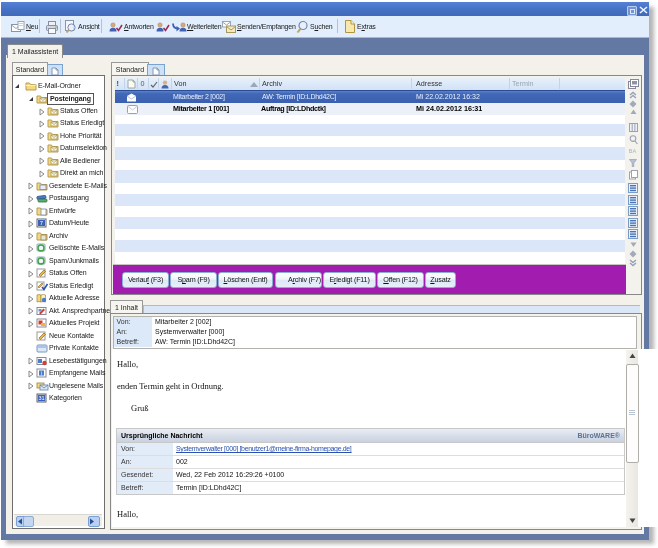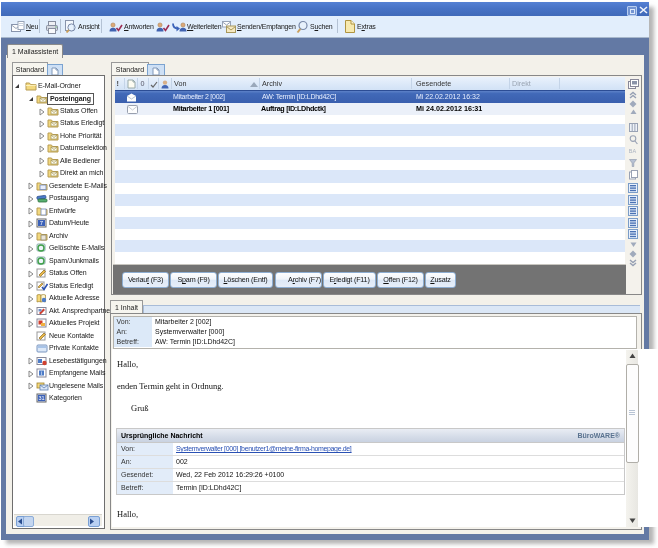--- a/index.html
+++ b/index.html
@@ -35,21 +35,21 @@
 #listarea{left:3px;top:1px;width:510px;height:187px;background:#fff;}
 #lhead{left:0;top:0;width:510px;height:13px;background:linear-gradient(180deg,#eaf2fc 0%,#dbe8f8 60%,#d2e2f6 100%);border-bottom:1px solid #b8c8de;font-size:7.2px;color:#333;}
 .hsep{position:absolute;top:1px;width:1px;height:11px;background:#c4d4e8;}
 .hcol{position:absolute;top:0;line-height:13px;}
 #row1{left:0;top:13px;width:510px;height:12px;background:linear-gradient(180deg,#5d82c8 0%,#4169b8 22%,#3a5fae 100%);border-top:1px solid #2c4d95;border-bottom:1px solid #2c4d95;color:#e8efff;font-size:7px;}
 #row2{left:0;top:26px;width:510px;height:12px;background:#ebf0f9;color:#000;font-size:7.2px;font-weight:bold;}
 .cell{position:absolute;top:0;line-height:11px;white-space:nowrap;}
 .stripe{position:absolute;left:0;width:510px;height:12px;background:#dbe7f9;}
 #ministrip{left:514px;top:1px;width:13px;height:187px;background:#f4f2ec;}
 .mico{position:absolute;left:0;width:13px;text-align:center;color:#7d8aa0;}
-#btnbar{left:1px;top:188px;width:513px;height:29px;background:#737373;border-top:1px solid #c8c6c0;}
+#btnbar{left:1px;top:188px;width:513px;height:29px;background:#a21caf;border-top:1px solid #c8c6c0;}
 .wbtn{position:absolute;top:7px;height:14px;border:1px solid #8eaed2;border-radius:3px;background:linear-gradient(180deg,#fefefe 0%,#f0f4fa 45%,#dde8f6 50%,#e7eef9 100%);font-size:7.2px;letter-spacing:-0.2px;color:#111;text-align:center;line-height:13px;}
 
 #ctab{left:110px;top:300px;width:31px;height:13px;line-height:13px;}
 #ctabband{left:143px;top:305px;width:496px;height:8px;background:#dbe7f6;border:1px solid #a8bcd8;border-right:none;}
 #cpanel{left:110px;top:313px;width:530px;height:215px;background:#f4f2ec;border:1px solid #888;}
 #chead{left:2px;top:2px;width:522px;height:31px;background:#fff;border:1px solid #b4b2ac;}
 .frow{position:absolute;left:0;width:522px;height:10px;font-size:7px;line-height:10px;}
 .flabel{position:absolute;left:0;top:0;width:35px;height:10px;background:#dce9f8;color:#333;padding-left:2.5px;}
 .fval{position:absolute;left:41px;top:0;color:#111;}
 #cbody{left:1px;top:35px;width:588px;height:178px;background:#fff;font-family:"Liberation Serif",serif;}
@@ -411,23 +411,23 @@
         <div class="hsep" style="left:33px;"></div>
         <div class="hsep" style="left:43px;"></div>
         <div class="hsep" style="left:56px;"></div>
         <div class="hcol" style="left:59px;">Von</div>
         <div class="hsep" style="left:144px;"></div>
         <svg class="abs" style="left:135px;top:5px" width="8" height="5">
           <path d="M4 0 L8 5 L0 5 Z" fill="#9aa8ba"></path>
         </svg>
         <div class="hcol" style="left:147px;">Archiv</div>
         <div class="hsep" style="left:296px;"></div>
-        <div class="hcol" style="left:301px;">Gesendete</div>
+        <div class="hcol" style="left:301px;">Adresse</div>
         <div class="hsep" style="left:394px;"></div>
-        <div class="hcol" style="left:397px;color:#9aa4b2;">Direkt</div>
+        <div class="hcol" style="left:397px;color:#9aa4b2;">Termin</div>
         <div class="hsep" style="left:444px;"></div>
       </div>
     <div class="abs" id="row1">
         <svg class="abs" style="left:11px;top:1.5px" width="11" height="9">
           <path d="M1 3 L5.5 0.5 L10 3 L10 8.5 L1 8.5 Z" fill="#fdfdfd"></path>
           <path d="M1 3 L5.5 6 L10 3" fill="none" stroke="#9ab" stroke-width="0.7"></path>
         </svg>
         <div class="cell" style="left:58px;letter-spacing:-0.25px;">Mitarbeiter 2 [002]</div>
         <div class="cell" style="left:147px;letter-spacing:-0.25px;">AW: Termin [ID:LDhd42C]</div>
         <div class="cell" style="left:301px;">Mi 22.02.2012 16:32</div>

